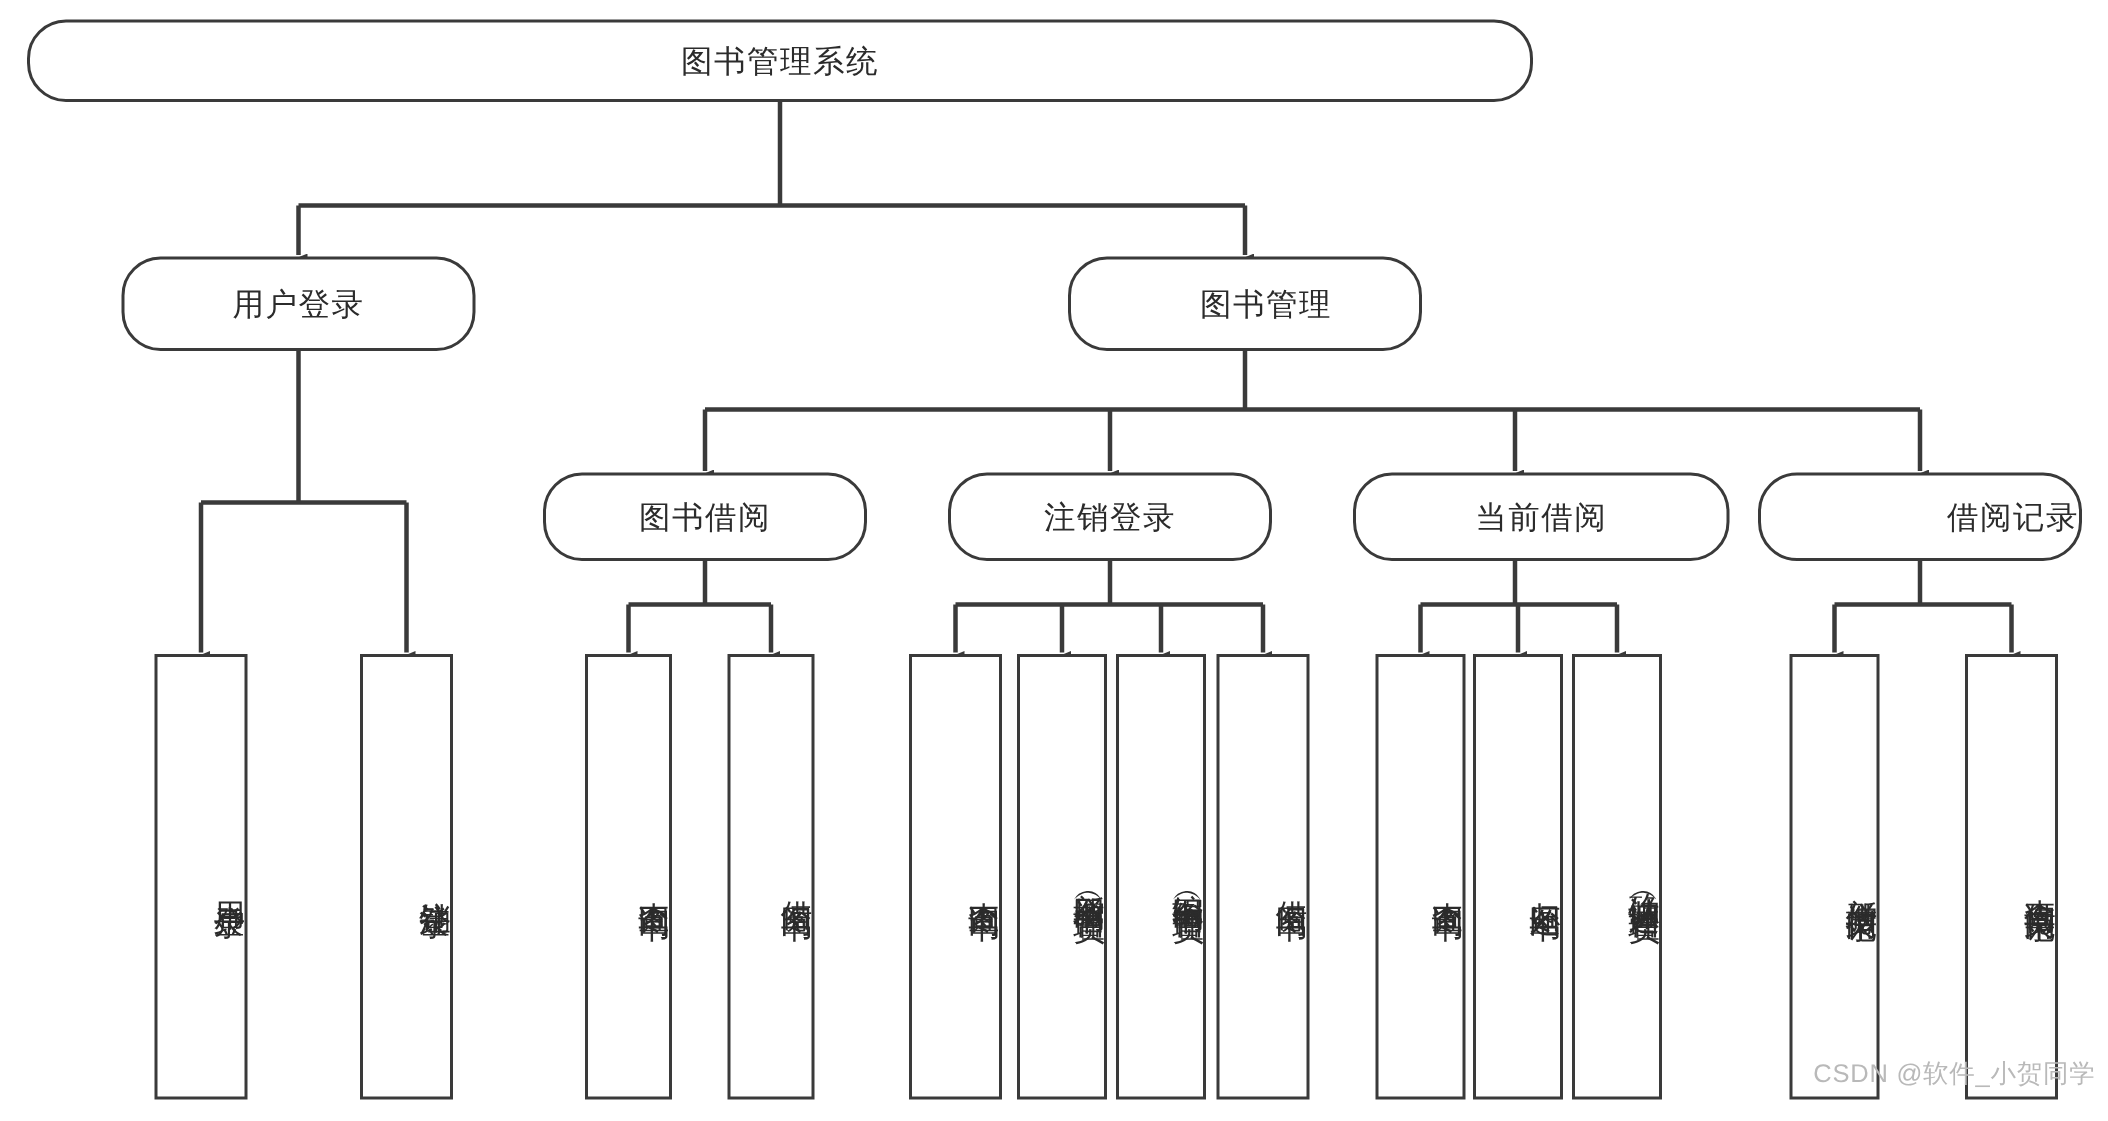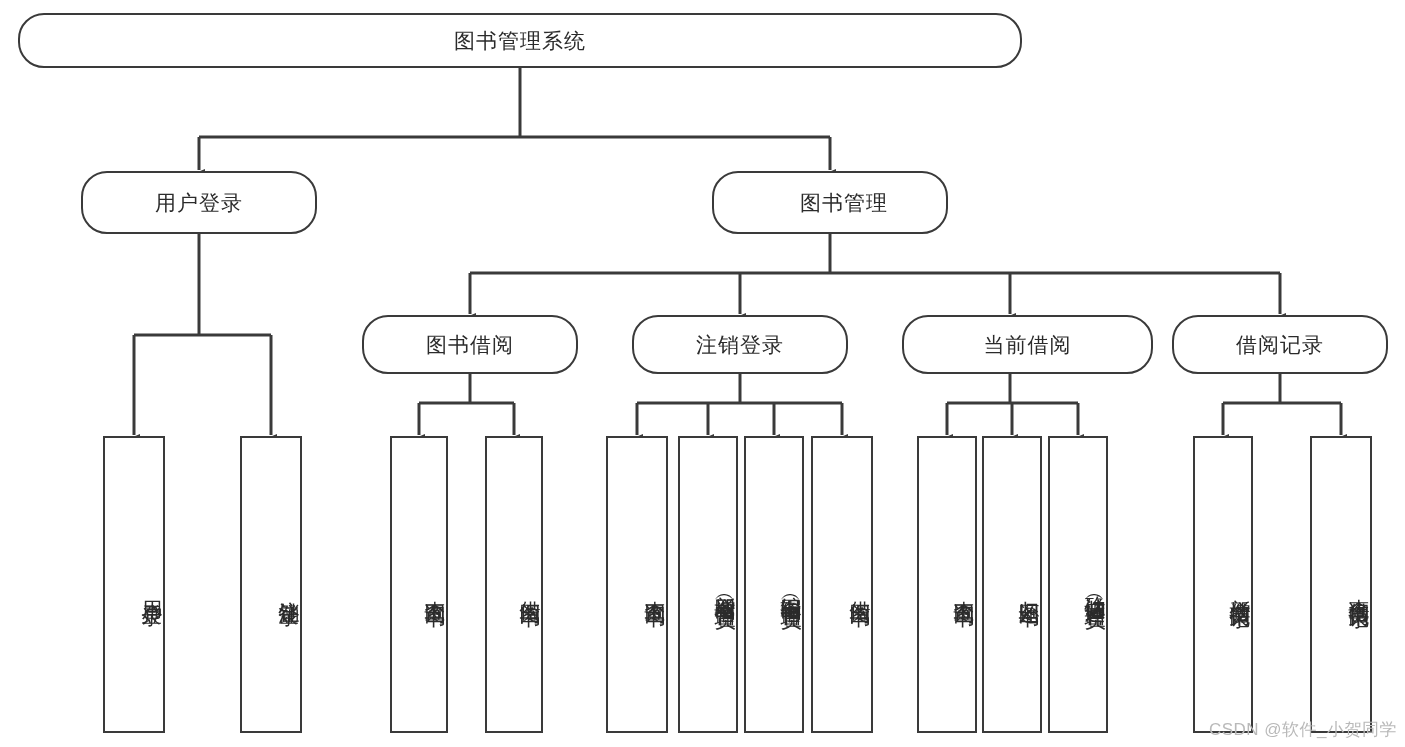--- a/index.html
+++ b/index.html
@@ -51,21 +51,21 @@
     justify-content: center;
   }
   .node.vert .lbl {
     writing-mode: vertical-rl;
     text-orientation: upright;
     line-height: 1.05;
   }
   .watermark {
     position: absolute;
     right: 8px;
-    bottom: 6px;
+    bottom: 20px;
     font-size: 17px;
     color: #b9b9b9;
     letter-spacing: 0.5px;
     z-index: 3;
     white-space: nowrap;
   }
 </style>
 </head>
 <body>
 
@@ -126,21 +126,21 @@
 
   <div class="node horiz" style="left: 362px; top: 315px; width: 216px; height: 59px;">
     <span class="lbl">图书借阅</span>
   </div>
   <div class="node horiz" style="left: 632px; top: 315px; width: 216px; height: 59px;">
     <span class="lbl">注销登录</span>
   </div>
   <div class="node horiz" style="left: 902px; top: 315px; width: 251px; height: 59px;">
     <span class="lbl">当前借阅</span>
   </div>
-  <div class="node horiz" style="left: 1172px; top: 315px; width: 216px; height: 59px;">
+  <div class="node horiz" style="left: 1172px; top: 315px; width: 216px; height: 59px; justify-content: flex-end;">
     <span class="lbl">借阅记录</span>
   </div>
 
   <div class="node vert" style="left: 103px; top: 436px; width: 62px; height: 297px;">
     <span class="lbl">用户登录</span>
   </div>
   <div class="node vert" style="left: 240px; top: 436px; width: 62px; height: 297px;">
     <span class="lbl">注销登录</span>
   </div>
 

